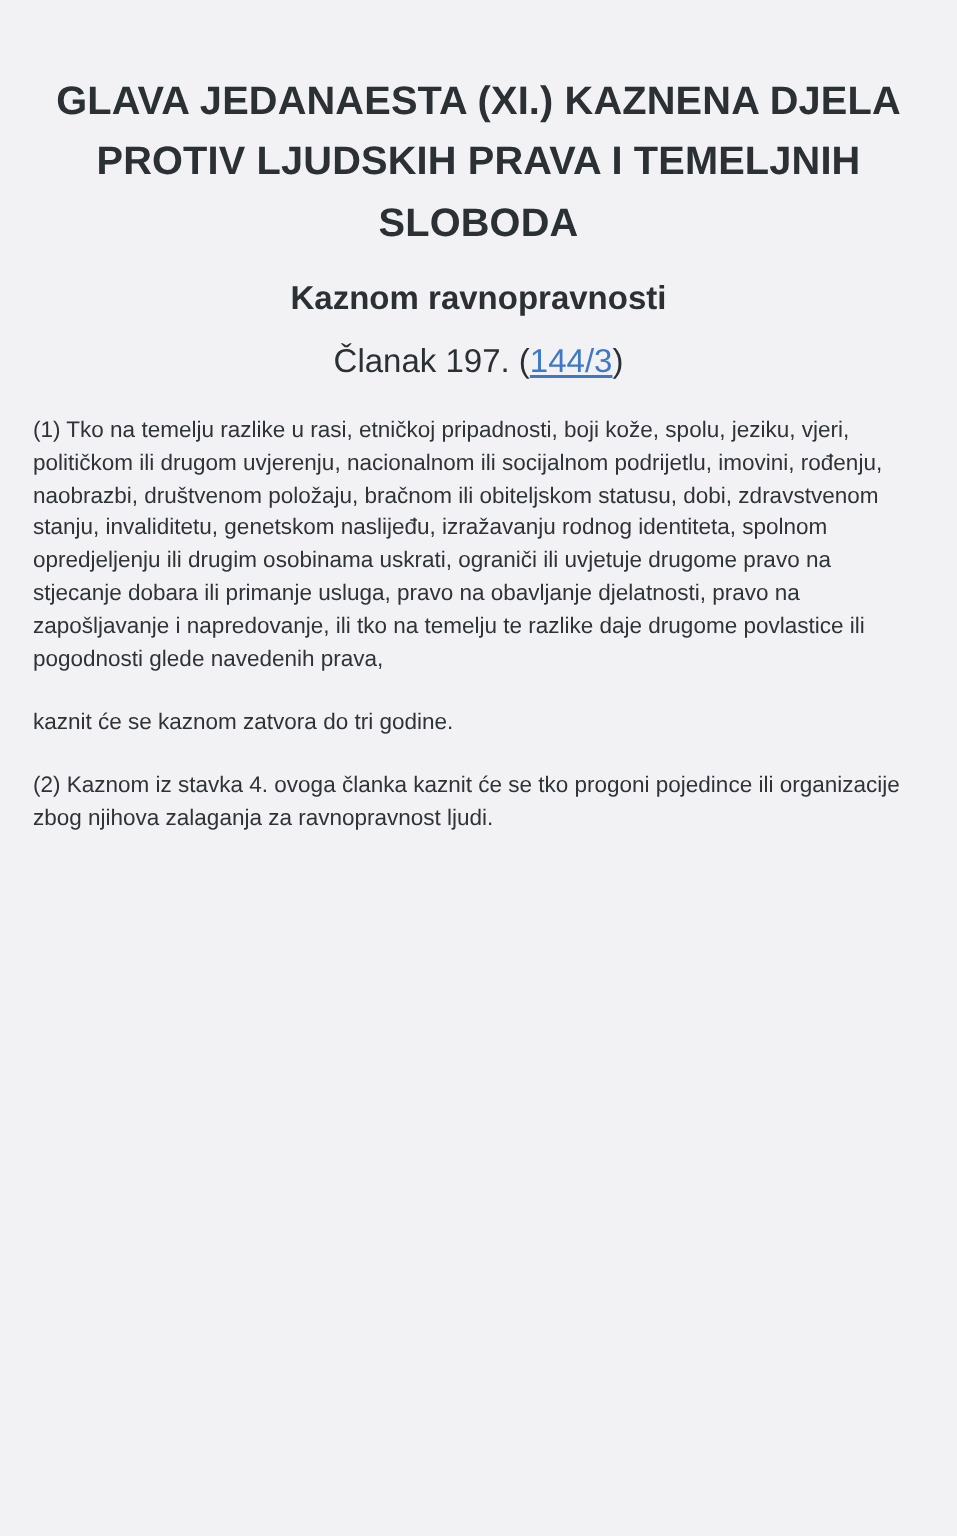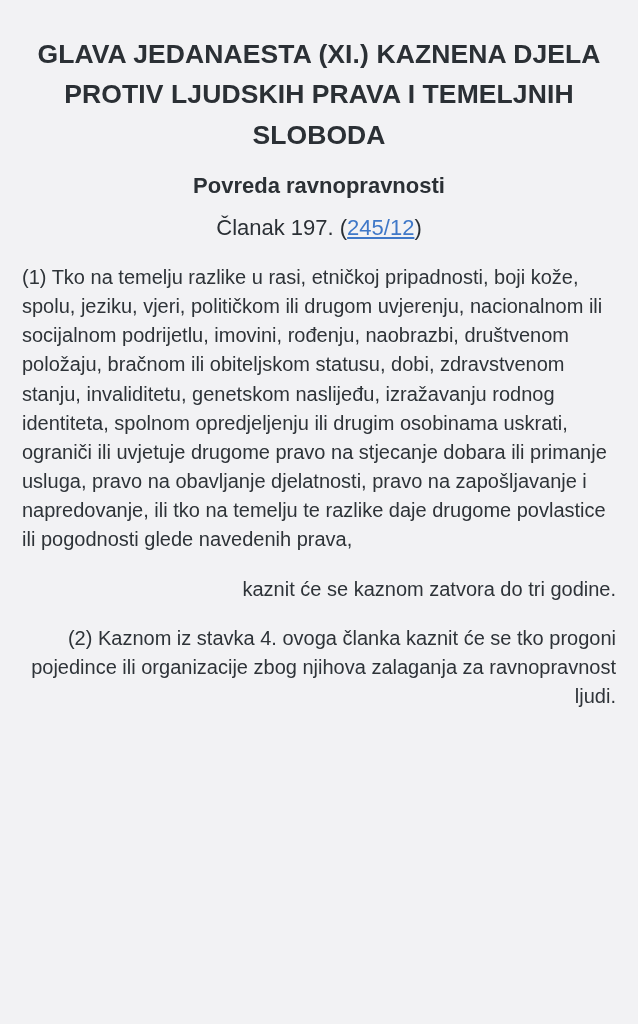--- a/index.html
+++ b/index.html
@@ -10,21 +10,21 @@
     width: 638px;
     min-height: 1024px;
     background: #f2f2f4;
     font-family: "Liberation Sans", sans-serif;
     color: #2e3338;
     -webkit-font-smoothing: antialiased;
   }
   .page {
     width: 638px;
     box-sizing: border-box;
-    padding: 34px 22px 20px 22px;
+    padding: 47px 22px 20px 22px;
   }
   .doc-title {
     font-size: 26.5px;
     font-weight: bold;
     text-align: center;
     line-height: 1.52;
     letter-spacing: 0.1px;
     margin: 0 4px 0 4px;
     color: #2b3035;
   }
@@ -38,42 +38,41 @@
   .article-line {
     font-size: 22px;
     text-align: center;
     margin: 16px 0 0 0;
     color: #2b3035;
   }
   .article-ref {
     color: #3f78c8;
   }
   .body-text {
-    font-size: 20px;
+    font-size: 15px;
     line-height: 1.46;
     margin: 22px 0 0 0;
     color: #2e3338;
     text-align: left;
   }
   .body-text.tight {
     margin-top: 20px;
-    text-align: right;
   }
 </style>
 </head>
 <body>
 
 <div class="page">
 
   <h1 class="doc-title">GLAVA JEDANAESTA (XI.)   KAZNENA DJELA PROTIV LJUDSKIH PRAVA I TEMELJNIH SLOBODA</h1>
 
-  <h2 class="doc-subtitle">Povreda ravnopravnosti</h2>
+  <h2 class="doc-subtitle">Kaznom ravnopravnosti</h2>
 
   <p class="article-line">
-    <span>Članak 197. (</span><a class="article-ref" href="#">245/12</a><span>)</span>
+    <span>Članak 197. (</span><a class="article-ref" href="#">144/3</a><span>)</span>
   </p>
 
   <p class="body-text">(1) Tko na temelju razlike u rasi, etničkoj pripadnosti, boji kože, spolu, jeziku, vjeri, političkom ili drugom uvjerenju, nacionalnom ili socijalnom podrijetlu, imovini, rođenju, naobrazbi, društvenom položaju, bračnom ili obiteljskom statusu, dobi, zdravstvenom stanju, invaliditetu, genetskom naslijeđu, izražavanju rodnog identiteta, spolnom opredjeljenju ili drugim osobinama uskrati, ograniči ili uvjetuje drugome pravo na stjecanje dobara ili primanje usluga, pravo na obavljanje djelatnosti, pravo na zapošljavanje i napredovanje, ili tko na temelju te razlike daje drugome povlastice ili pogodnosti glede navedenih prava,</p>
 
   <p class="body-text tight">kaznit će se kaznom zatvora do tri godine.</p>
 
   <p class="body-text tight">(2) Kaznom iz stavka 4. ovoga članka kaznit će se tko progoni pojedince ili organizacije zbog njihova zalaganja za ravnopravnost ljudi.</p>
 
 </div>
 

